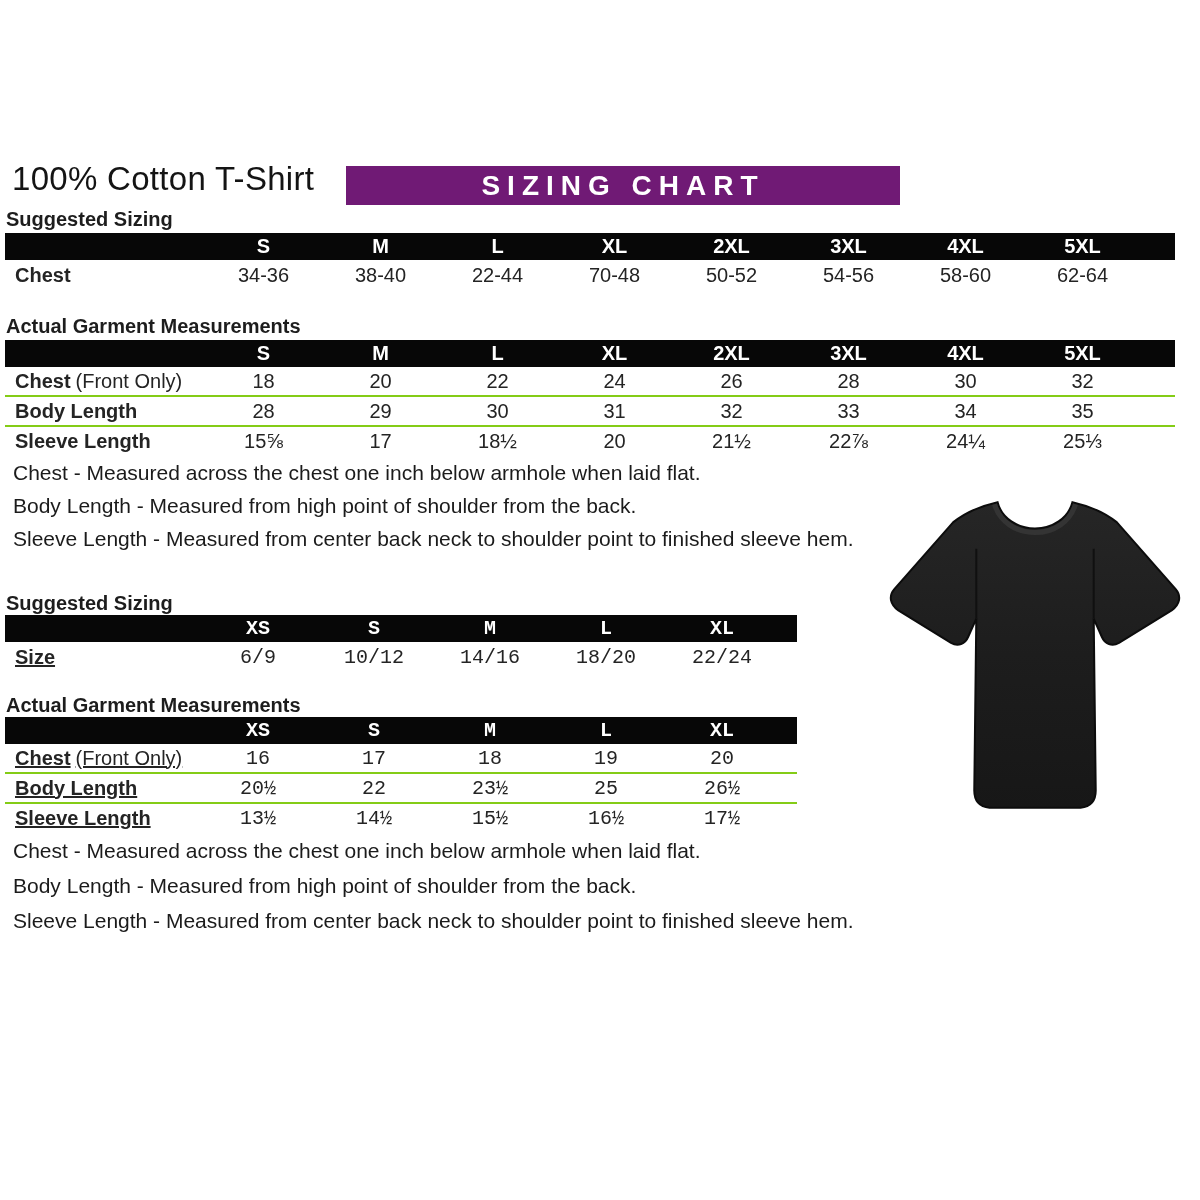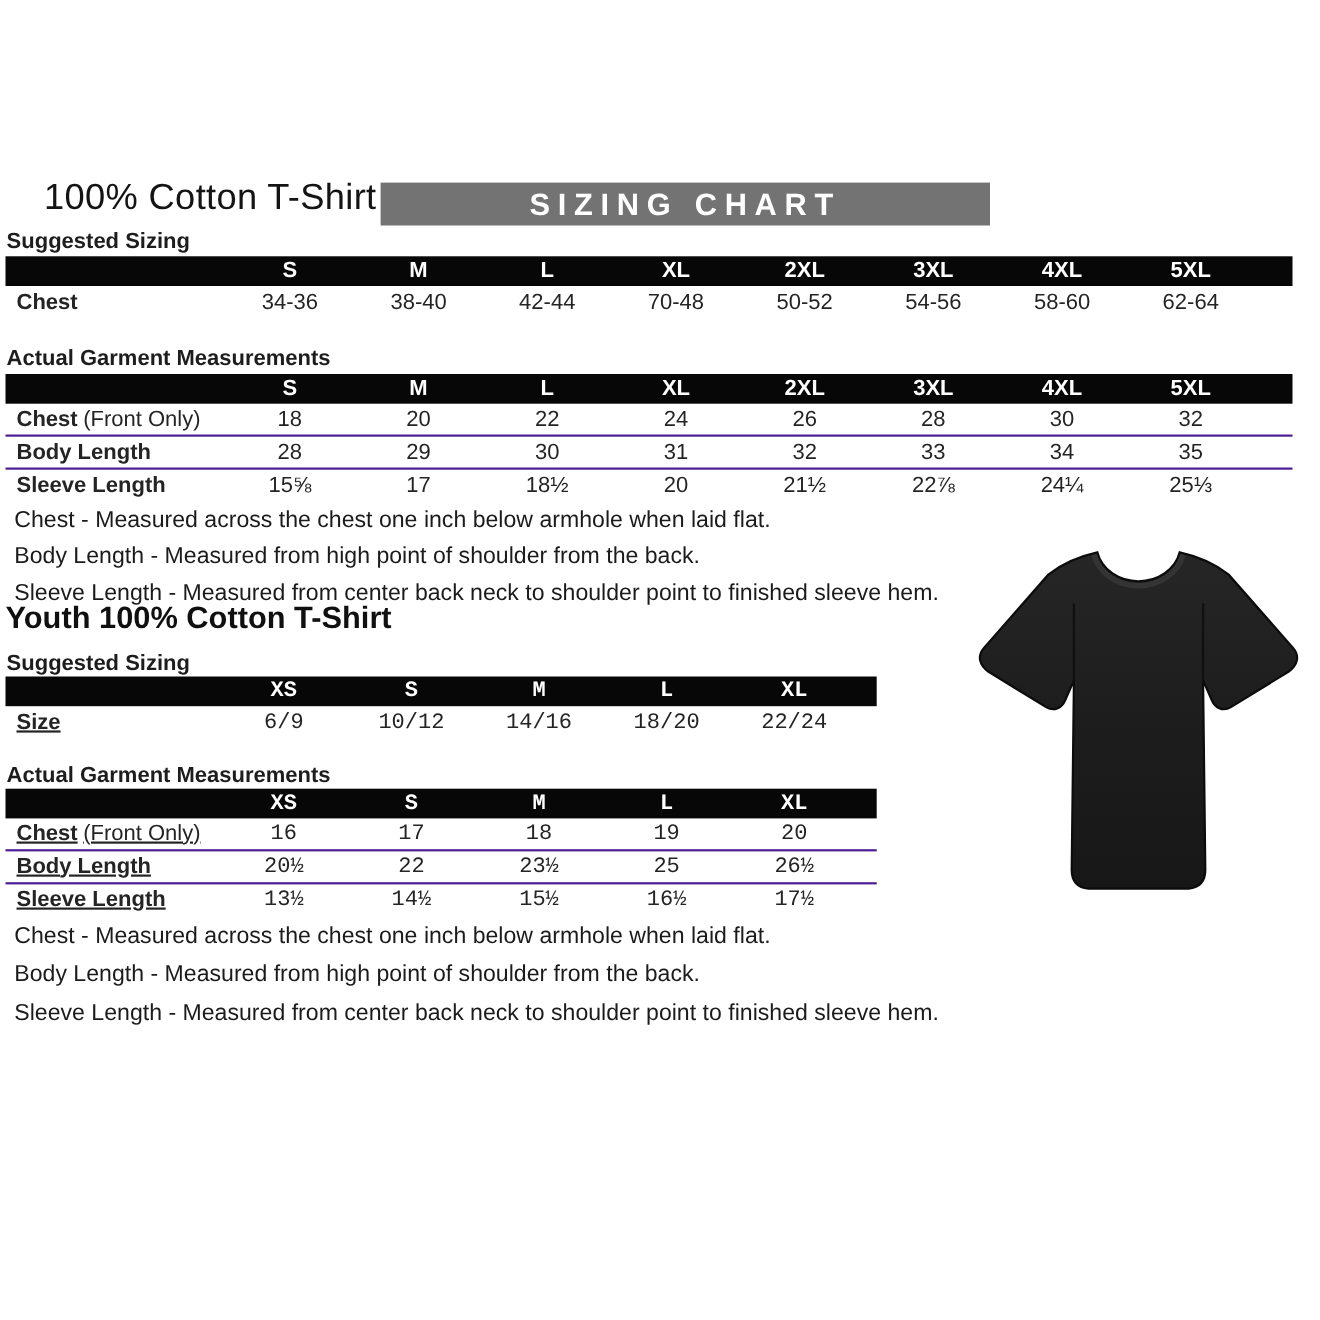--- a/index.html
+++ b/index.html
@@ -1,31 +1,31 @@
 <!DOCTYPE html>
 <html><head>
 <meta charset="utf-8">
 <style>
   html,body{margin:0;padding:0;background:#ffffff;}
   .sheet{position:relative;width:1200px;height:1200px;background:#ffffff;overflow:hidden;
          font-family:"Liberation Sans", sans-serif;color:#1a1a1a;}
 
   .title{position:absolute;left:12px;top:160px;font-size:33px;font-weight:400;color:#141414;
-         letter-spacing:.3px;white-space:nowrap;margin-left:28px;}
-  .banner{position:absolute;left:346px;top:166px;width:554px;height:39px;background:#737373;
+         letter-spacing:.3px;white-space:nowrap;}
+  .banner{position:absolute;left:346px;top:166px;width:554px;height:39px;background:#701a75;
           display:flex;align-items:center;justify-content:center;}
   .banner span{color:#ffffff;font-weight:700;font-size:28px;letter-spacing:7px;white-space:nowrap;}
 
   .seclabel{position:absolute;left:6px;font-size:20px;font-weight:700;color:#1d1d1d;white-space:nowrap;}
 
   .tbl{position:absolute;left:5px;}
   .thead{display:flex;align-items:center;background:#070707;height:27px;}
   .thead .tc{color:#ffffff;font-weight:700;font-size:20px;}
   .tr{display:flex;align-items:center;height:30px;font-size:20px;color:#242424;}
-  .sep{border-top:2px solid #4c1d95;}
+  .sep{border-top:2px solid #84cc16;}
   .tl{box-sizing:border-box;padding-left:10px;white-space:nowrap;}
   .tc{text-align:center;}
   .b{font-weight:700;}
   .sfx{margin-left:5px;font-weight:400;}
 
   .adult{width:1170px;}
   .adult .tl{width:200px;}
   .adult .tc{width:117px;}
 
   .youth{width:792px;}
@@ -63,21 +63,21 @@
       <div class="tc">XL</div>
       <div class="tc">2XL</div>
       <div class="tc">3XL</div>
       <div class="tc">4XL</div>
       <div class="tc">5XL</div>
     </div>
     <div class="tr">
       <div class="tl b">Chest</div>
       <div class="tc">34-36</div>
       <div class="tc">38-40</div>
-      <div class="tc">42-44</div>
+      <div class="tc">22-44</div>
       <div class="tc">70-48</div>
       <div class="tc">50-52</div>
       <div class="tc">54-56</div>
       <div class="tc">58-60</div>
       <div class="tc">62-64</div>
     </div>
   </div>
 
   <div class="seclabel" style="top:315px">Actual Garment Measurements</div>
 
@@ -127,21 +127,20 @@
       <div class="tc">25⅓</div>
     </div>
   </div>
 
   <div class="notes top" style="top:461px">
     <div>Chest - Measured across the chest one inch below armhole when laid flat.</div>
     <div>Body Length - Measured from high point of shoulder from the back.</div>
     <div>Sleeve Length - Measured from center back neck to shoulder point to finished sleeve hem.</div>
   </div>
 
-  <div class="youth-title">Youth 100% Cotton T-Shirt</div>
 
   <div class="seclabel" style="top:592px">Suggested Sizing</div>
 
   <div class="tbl youth" style="top:615px">
     <div class="thead">
       <div class="tl"></div>
       <div class="tc">XS</div>
       <div class="tc">S</div>
       <div class="tc">M</div>
       <div class="tc">L</div>

